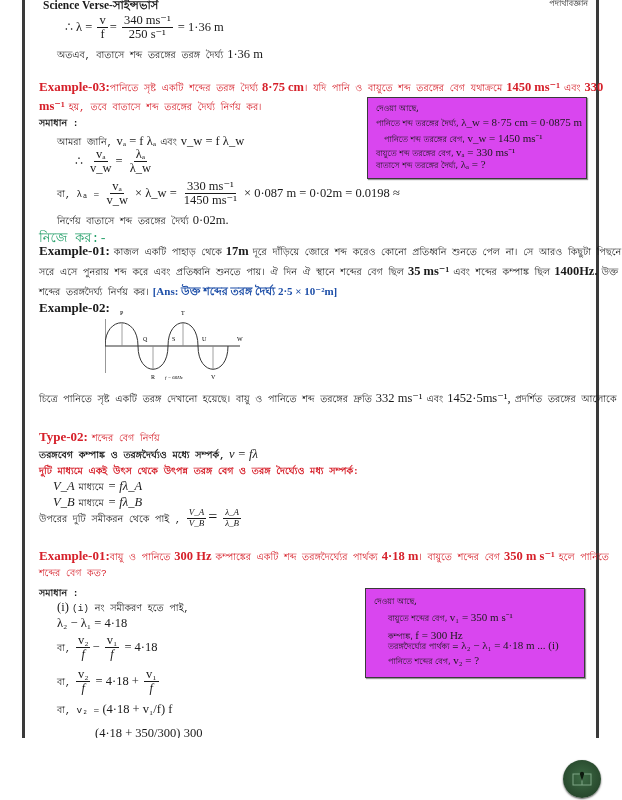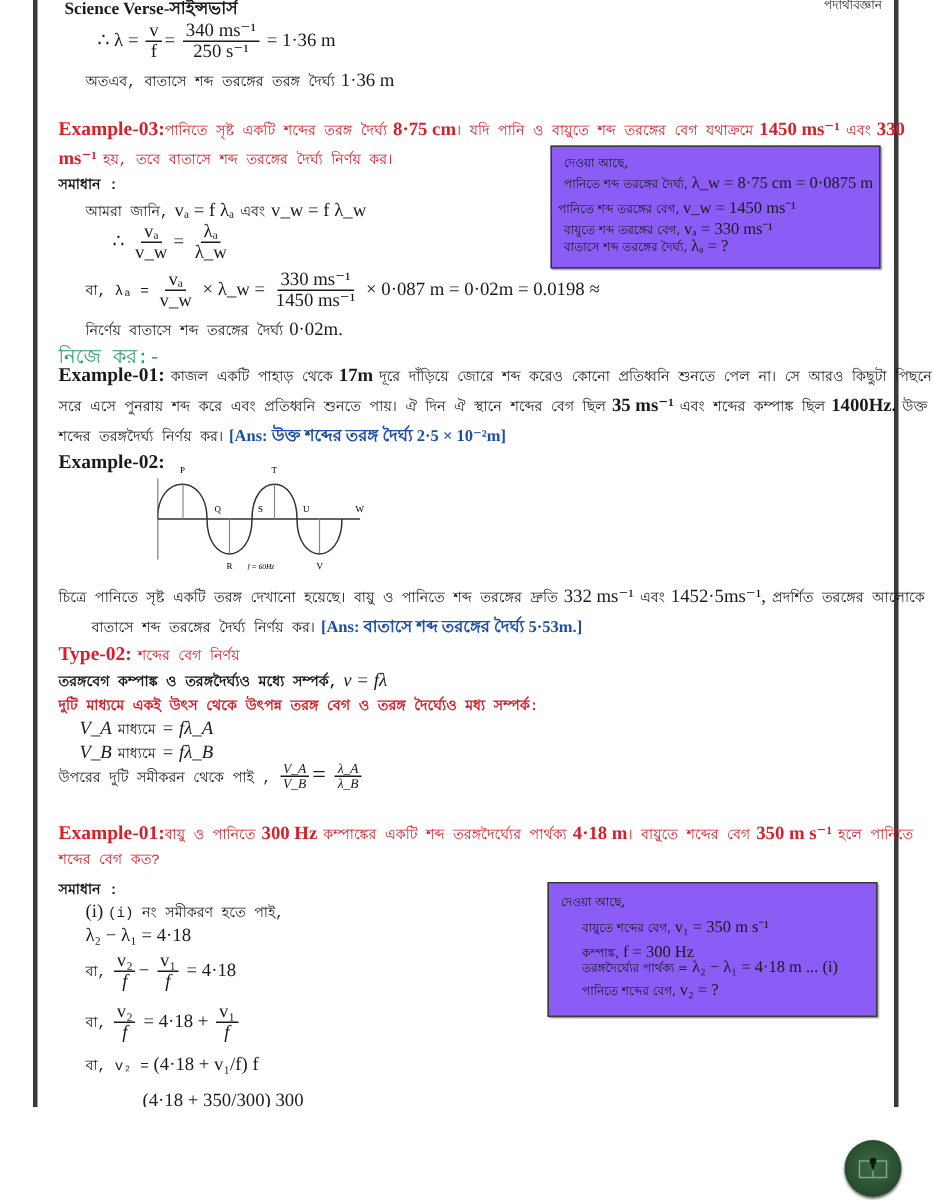--- a/index.html
+++ b/index.html
@@ -14,21 +14,21 @@
   .bn { font-family:Liberation Mono, monospace; font-size:9.5px; }
   .bn-sm { font-family:"DejaVu Sans", sans-serif; font-size:8px; }
   .red { color:#d6202a; }
   .blue { color:#1e4fa8; }
   .green { color:#27a06b; }
   .math { font-size:12.5px; }
   .frac { display:inline-flex; flex-direction:column; align-items:center; vertical-align:middle; line-height:1.05; margin:0 2px; }
   .frac .num { border-bottom:1px solid #1a1a1a; padding:0 2px; }
   .frac .den { padding:0 2px; }
   .ex-head { font-weight:bold; font-size:13px; }
-  .box { position:absolute; border:1.5px solid #3a3a3a; background:#8b5cf6; box-shadow:1px 1px 1px #999; }
+  .box { position:absolute; border:1.5px solid #3a3a3a; background:#d946ef; box-shadow:1px 1px 1px #999; }
   .box-line { position:absolute; white-space:nowrap; font-size:8px; font-family:"DejaVu Sans", sans-serif; }
   .box-line .m { font-family:"Liberation Serif", serif; font-size:11px; }
   .fab { position:absolute; left:563px; top:760px; width:38px; height:38px; border-radius:50%;
          background:radial-gradient(circle at 50% 45%, #3d6b45, #1f3a23); box-shadow:0 1px 2px #555;
          display:flex; align-items:center; justify-content:center; }
 </style>
 </head>
 <body>
 
 <div class="page">
@@ -94,21 +94,21 @@
     <span>× 0·087 m = 0·02m = 0.0198 ≈</span>
   </div>
   <div class="abs" style="left:32px; top:210px;">
     <span class="bn">নির্ণেয় বাতাসে শব্দ তরঙ্গের দৈর্ঘ্য</span>
     <span class="math">0·02m.</span>
   </div>
 
   <div class="box" style="left:342px; top:97px; width:218px; height:80px;">
     <div class="box-line" style="left:8px; top:4px;">দেওয়া আছে,</div>
     <div class="box-line" style="left:8px; top:18px;"><span>পানিতে শব্দ তরঙ্গের দৈর্ঘ্য,</span> <span class="m">λ_w = 8·75 cm = 0·0875 m</span></div>
-    <div class="box-line" style="left:4px; top:32px;"><span>পানিতে শব্দ তরঙ্গের বেগ,</span> <span class="m">v_w = 1450 ms⁻¹</span></div>
+    <div class="box-line" style="left:16px; top:32px;"><span>পানিতে শব্দ তরঙ্গের বেগ,</span> <span class="m">v_w = 1450 ms⁻¹</span></div>
     <div class="box-line" style="left:8px; top:46px;"><span>বায়ুতে শব্দ তরঙ্গের বেগ,</span> <span class="m">vₐ = 330 ms⁻¹</span></div>
     <div class="box-line" style="left:8px; top:60px;"><span>বাতাসে শব্দ তরঙ্গের দৈর্ঘ্য,</span> <span class="m">λₐ = ?</span></div>
   </div>
 
   <div class="abs bn green" style="left:14px; top:228px; font-size:13px;">নিজে কর:-</div>
 
   <div class="abs" style="left:14px; top:241px;">
     <b class="ex-head">Example-01:</b>
     <span class="bn">কাজল একটি পাহাড় থেকে</span>
     <b class="math">17m</b>
@@ -145,24 +145,20 @@
     <text x="132" y="36" font-size="6" font-family="Liberation Serif, serif">W</text>
     <text x="60" y="74" font-size="5" font-style="italic" font-family="Liberation Serif, serif">f = 60Hz</text>
   </svg>
   <div class="abs" style="left:14px; top:388px;">
     <span class="bn">চিত্রে পানিতে সৃষ্ট একটি তরঙ্গ দেখানো হয়েছে। বায়ু ও পানিতে শব্দ তরঙ্গের দ্রুতি</span>
     <span class="math">332 ms⁻¹</span>
     <span class="bn">এবং</span>
     <span class="math">1452·5ms⁻¹,</span>
     <span class="bn">প্রদর্শিত তরঙ্গের আলোকে</span>
   </div>
-  <div class="abs" style="left:36px; top:408px;">
-    <span class="bn">বাতাসে শব্দ তরঙ্গের দৈর্ঘ্য নির্ণয় কর।</span>
-    <b class="math blue" style="font-size:11px;">[Ans: বাতাসে শব্দ তরঙ্গের দৈর্ঘ্য 5·53m.]</b>
-  </div>
 
   <div class="abs red" style="left:14px; top:427px;">
     <b class="ex-head">Type-02:</b> <span class="bn">শব্দের বেগ নির্ণয়</span>
   </div>
   <div class="abs red" style="left:14px; top:460px;">
     <b class="bn">দুটি মাধ্যমে একই উৎস থেকে উৎপন্ন তরঙ্গ বেগ ও তরঙ্গ দৈর্ঘ্যেও মধ্য সম্পর্ক:</b>
   </div>
   <div class="abs" style="left:14px; top:444px;">
     <b class="bn">তরঙ্গবেগ কম্পাঙ্ক ও তরঙ্গদৈর্ঘ্যও মধ্যে সম্পর্ক,</b>
     <i class="math">v = fλ</i>

